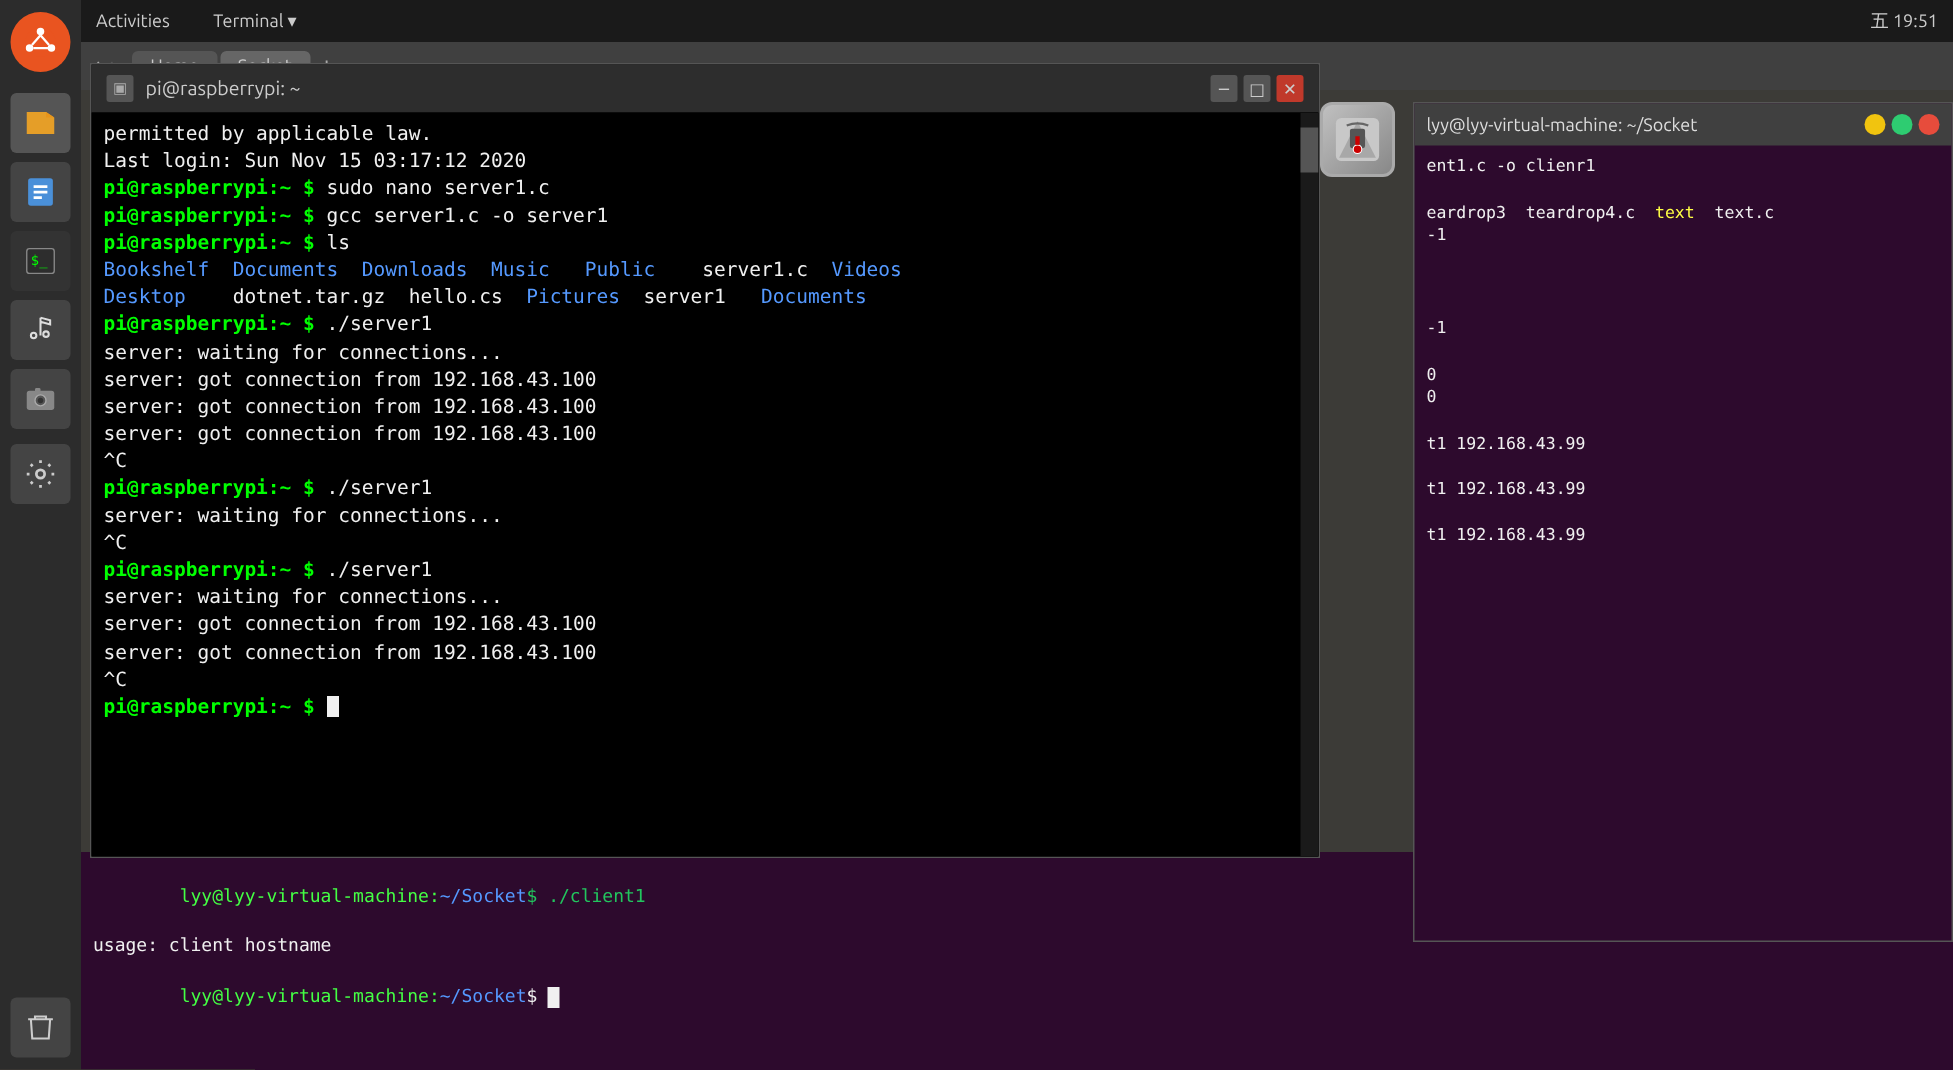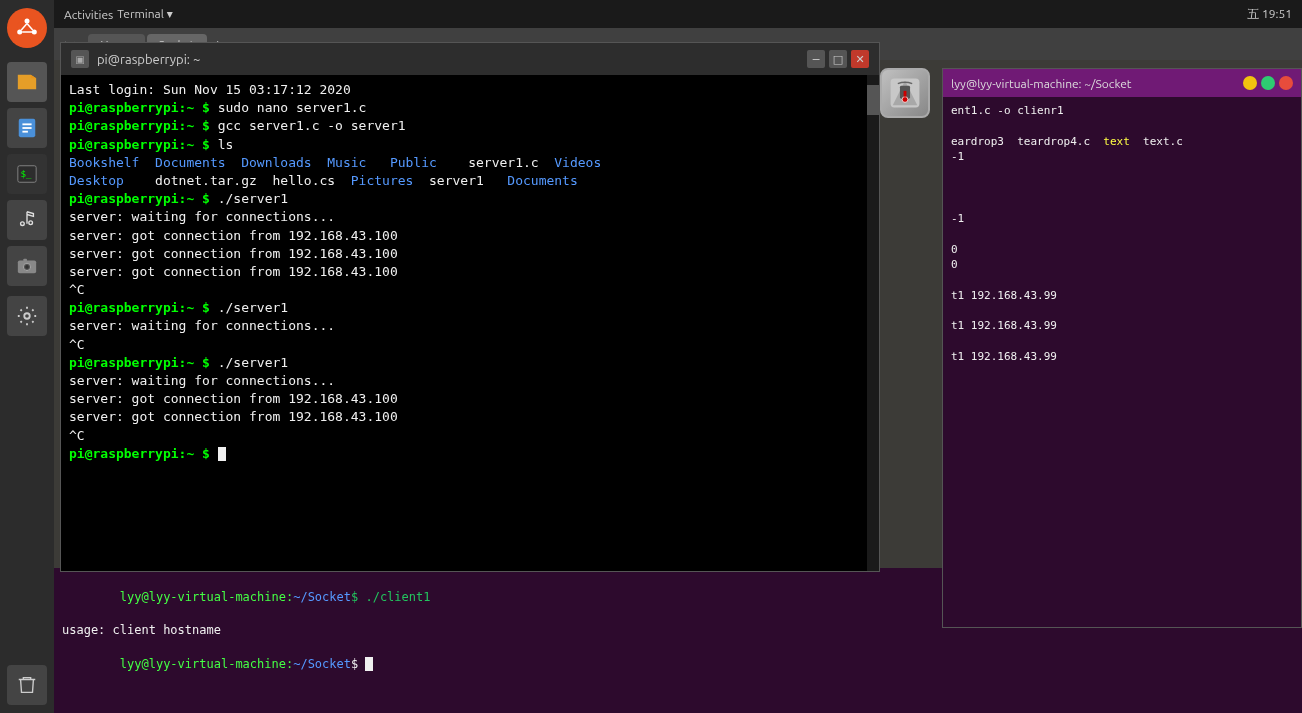--- a/index.html
+++ b/index.html
@@ -64,21 +64,21 @@
       justify-content: space-between;
       padding: 0 10px;
       z-index: 200;
       color: white;
       font-size: 13px;
     }
 
     .topbar-left {
       display: flex;
       align-items: center;
-      gap: 4px;
+      gap: 29px;
       color: #ccc;
       font-size: 12px;
     }
 
     .topbar-right {
       color: #ccc;
       font-size: 12px;
     }
 
     
@@ -218,21 +218,21 @@
       height: 560px;
       background: #2d0a2d;
       border: 1px solid #555;
       display: flex;
       flex-direction: column;
       z-index: 40;
     }
 
     .vm-titlebar {
       height: 28px;
-      background: #701a75;
+      background: #404040;
       display: flex;
       align-items: center;
       padding: 0 8px;
       justify-content: space-between;
     }
 
     .vm-title {
       color: #ddd;
       font-size: 12px;
     }
@@ -427,20 +427,21 @@
         <div class="terminal-icon">▣</div>
         <span class="terminal-title">pi@raspberrypi: ~</span>
       </div>
       <div class="terminal-controls">
         <div class="terminal-btn">─</div>
         <div class="terminal-btn">□</div>
         <div class="terminal-btn close">✕</div>
       </div>
     </div>
     <div class="terminal-body">
+      <div class="t-line t-white">permitted by applicable law.</div>
       <div class="t-line t-white">Last login: Sun Nov 15 03:17:12 2020</div>
       <div class="t-line"><span class="t-bold-green">pi@raspberrypi:~ $</span> <span class="t-white">sudo nano server1.c</span></div>
       <div class="t-line"><span class="t-bold-green">pi@raspberrypi:~ $</span> <span class="t-white">gcc server1.c -o server1</span></div>
       <div class="t-line"><span class="t-bold-green">pi@raspberrypi:~ $</span> <span class="t-white">ls</span></div>
       <div class="t-line"><span class="dir-color">Bookshelf  Documents  Downloads  Music   Public    </span><span class="t-white">server1.c  </span><span class="dir-color">Videos</span></div>
       <div class="t-line"><span class="dir-color">Desktop    </span><span class="t-white">dotnet.tar.gz  hello.cs  </span><span class="dir-color">Pictures  </span><span class="t-white">server1   </span><span class="dir-color">Documents</span></div>
       <div class="t-line"><span class="t-bold-green">pi@raspberrypi:~ $</span> <span class="t-white">./server1</span></div>
       <div class="t-line t-white">server: waiting for connections...</div>
       <div class="t-line t-white">server: got connection from 192.168.43.100</div>
       <div class="t-line t-white">server: got connection from 192.168.43.100</div>

